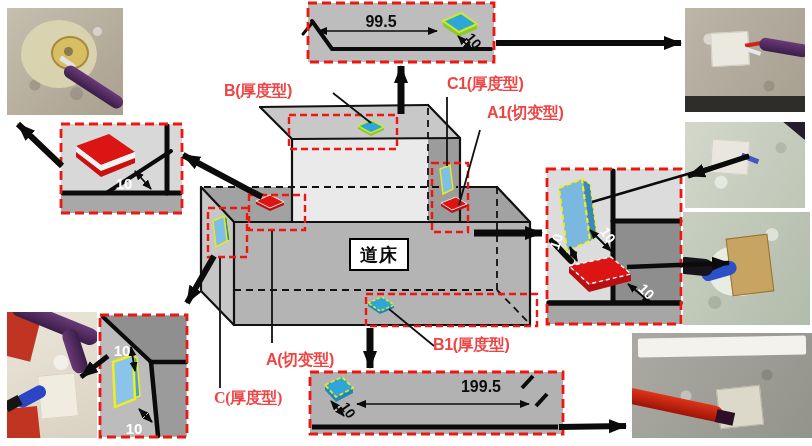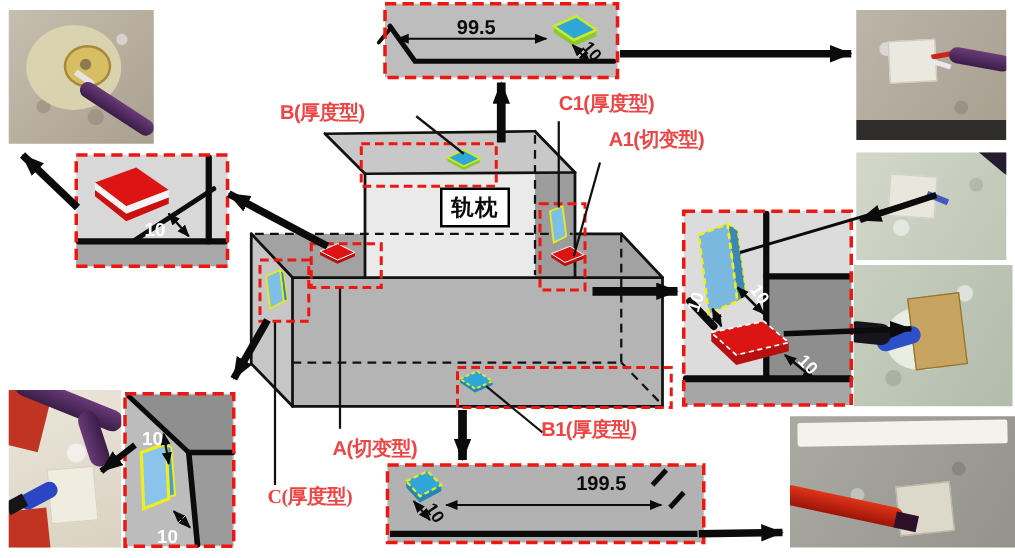--- a/index.html
+++ b/index.html
@@ -84,21 +84,21 @@
     <div style="left:-2px;top:86px;width:16px;height:11px;background:#151515;transform:rotate(-28deg);"></div>
   </div>
 
   <div class="lbl" style="left:224px;top:82px;">B(厚度型)</div>
   <div class="lbl" style="left:447px;top:75px;">C1(厚度型)</div>
   <div class="lbl" style="left:452px;top:104px;margin-left:35px;">A1(切变型)</div>
   <div class="lbl" style="left:266px;top:351px;">A(切变型)</div>
   <div class="lbl" style="left:433px;top:336px;">B1(厚度型)</div>
   <div class="lbl" style="left:214px;top:389px;font-family:Liberation Serif, serif;">C(厚度型)</div>
 
-  <div class="boxlbl" style="left:352px;top:150px;width:52px;height:28px;">轨枕</div>
+  <div class="boxlbl" style="left:349px;top:238px;width:56px;height:29px;">道床</div>
 
   <svg id="overlay" width="812" height="446" viewBox="0 0 812 446">
     <defs>
       <marker id="ah" markerUnits="userSpaceOnUse" markerWidth="20" markerHeight="16" refX="17" refY="7" orient="auto">
         <path d="M0,0 L18,7 L0,14 Z" fill="#0b0b0b"></path>
       </marker>
       <marker id="ahs" markerUnits="userSpaceOnUse" markerWidth="11" markerHeight="9" refX="9" refY="4" orient="auto-start-reverse">
         <path d="M0,0 L10,4 L0,8 Z" fill="#0b0b0b"></path>
       </marker>
     </defs>

